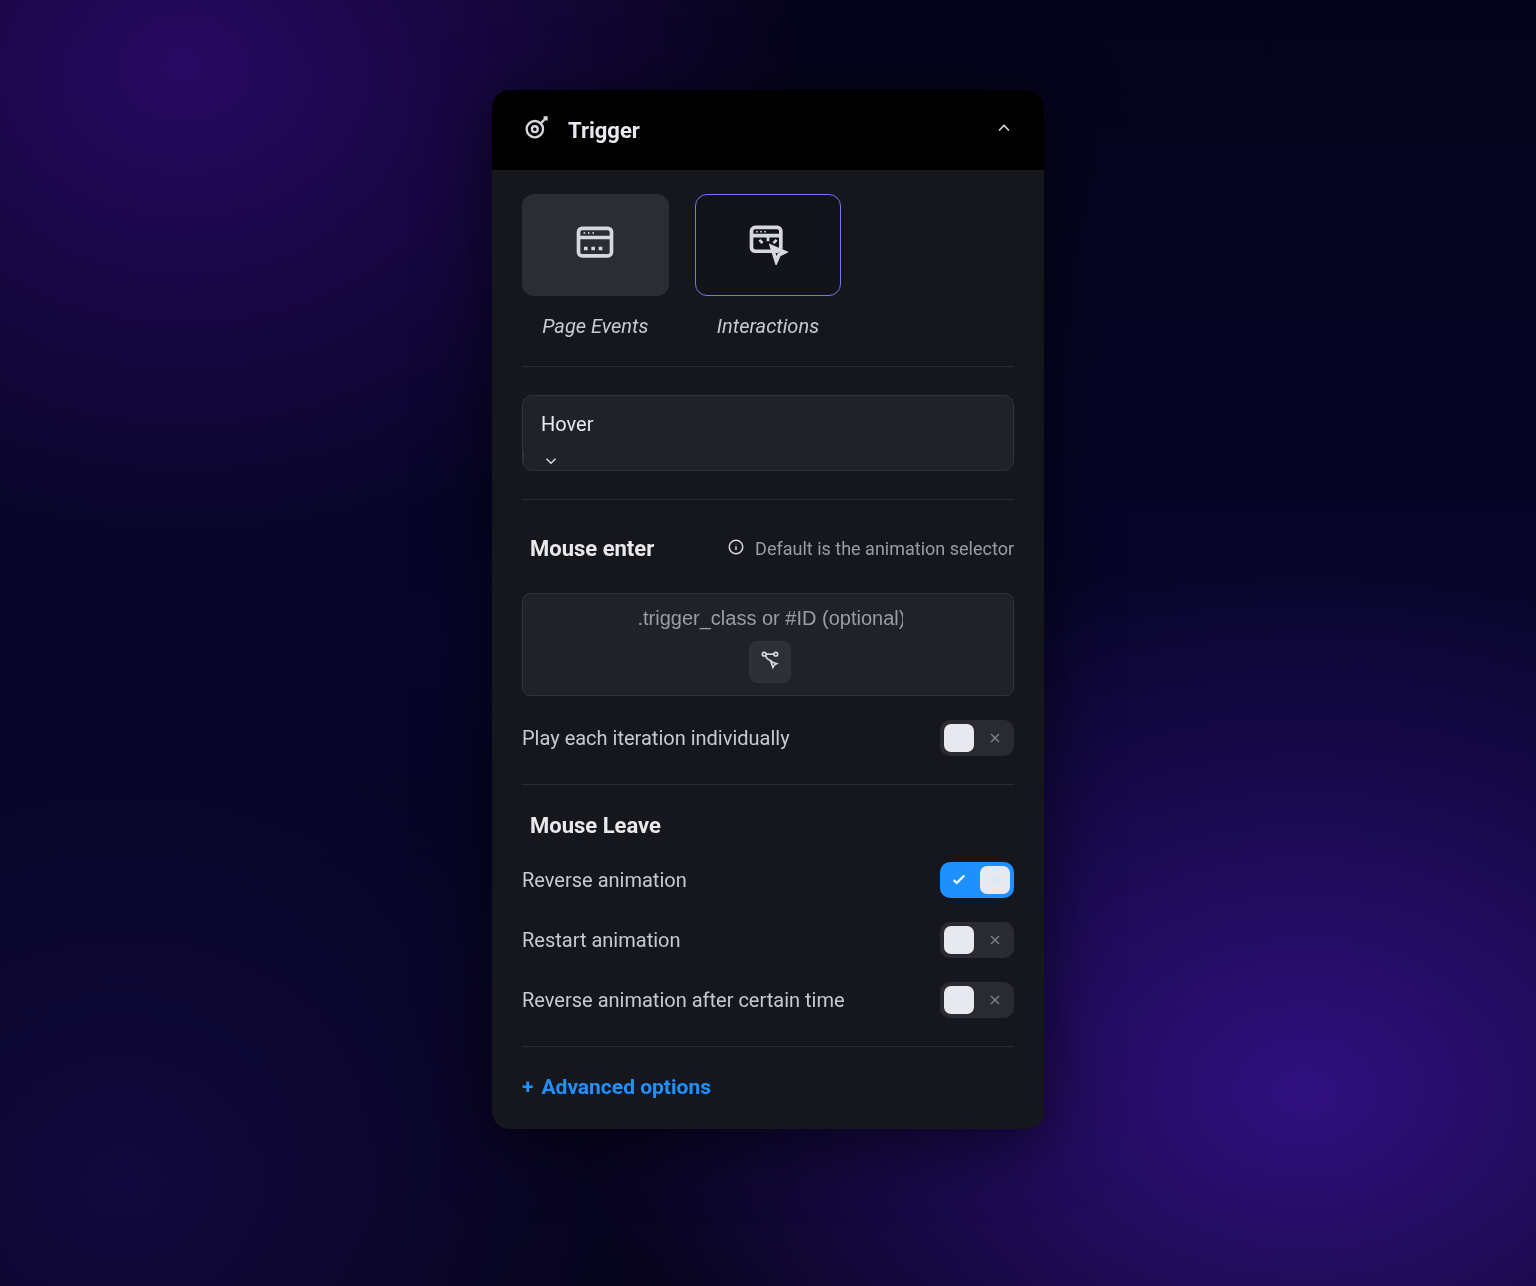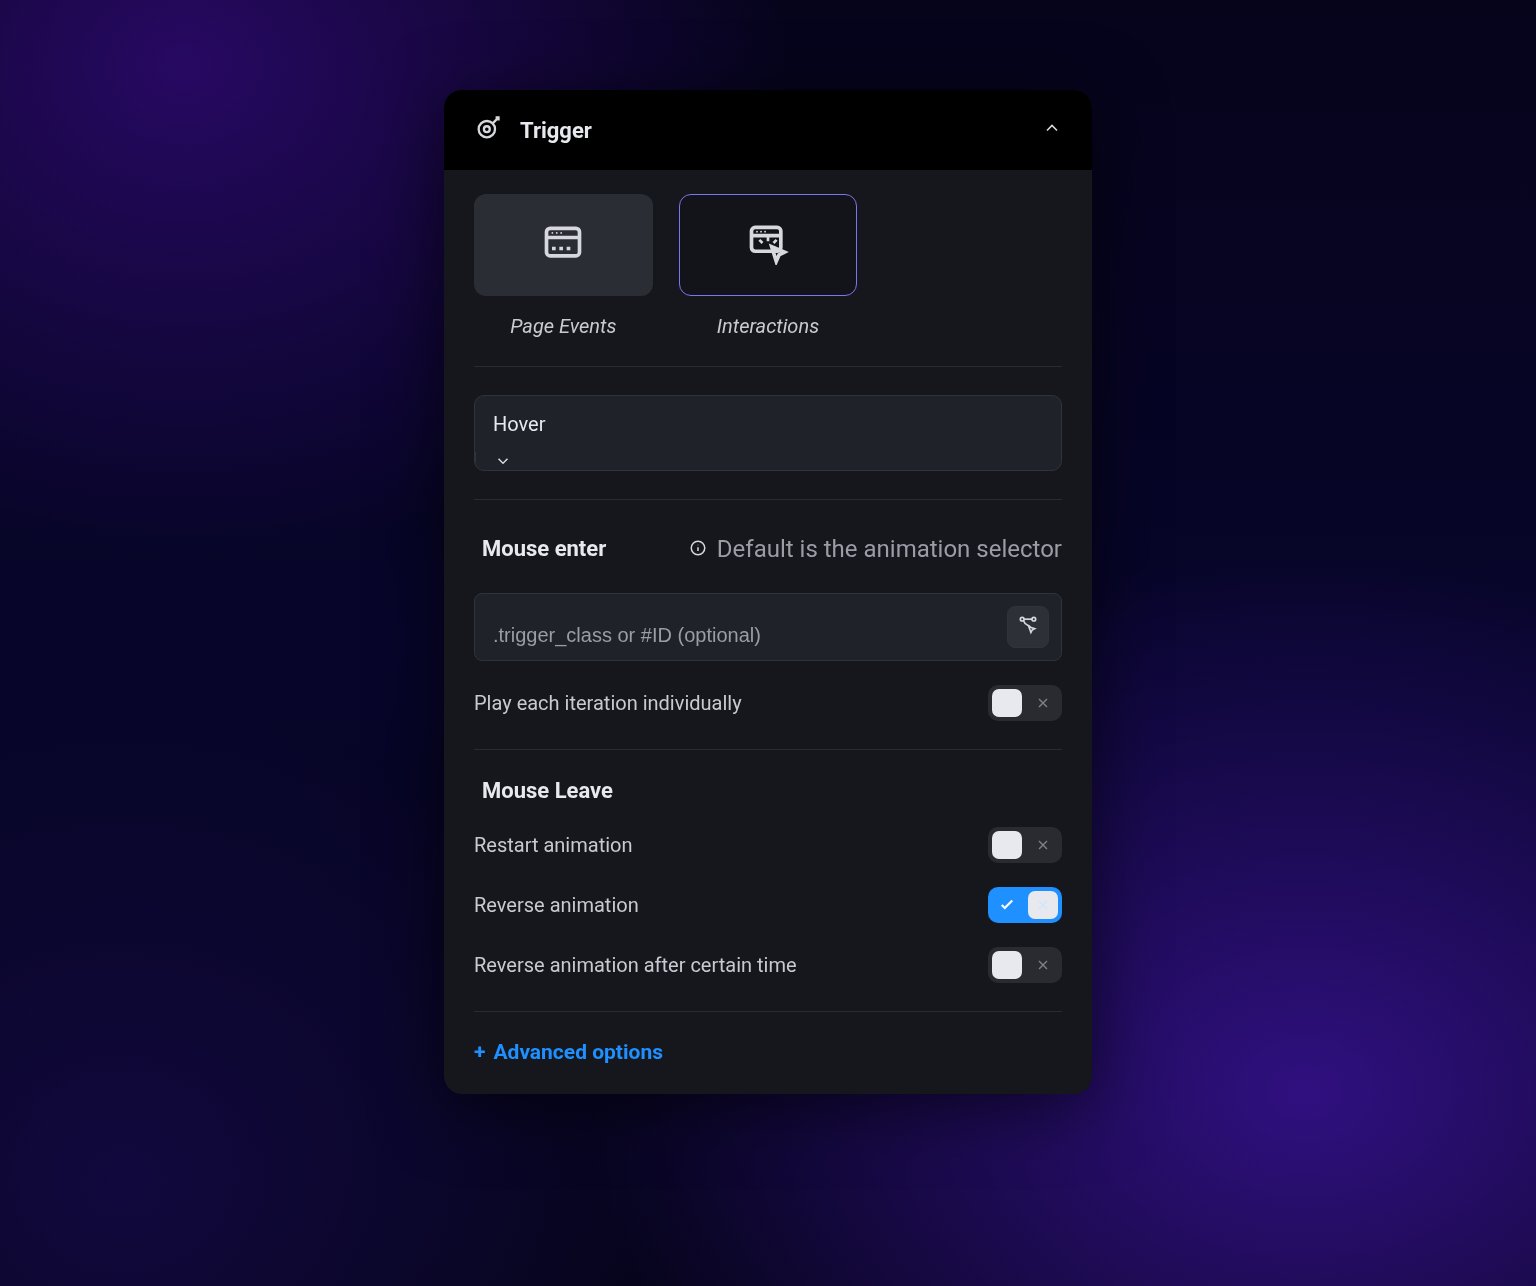--- a/index.html
+++ b/index.html
@@ -34,21 +34,21 @@
     background-color:var(--bg0);
     min-height:1286px;
     width:1536px;
     overflow:hidden;
     display:flex;align-items:flex-start;justify-content:center;
     padding-top:90px;
     box-sizing:border-box;
   }
 
   .panel{
-    width:648px;
+    width:552px;
     border-radius:18px;
     background:var(--panel-body);
     box-shadow:var(--shadow);
     overflow:hidden;
   }
   .panel-header{
     background:var(--header);
     padding:24px 30px;
     display:flex;align-items:center;gap:18px;
   }
@@ -77,27 +77,27 @@
 
   .select{
     display:flex;align-items:stretch;border-radius:10px;overflow:hidden;border:1px solid var(--border-subtle);
     background:#202229;
     flex-direction:column;
   }
   .select .select-label{ flex:1;padding:16px 18px;color:var(--text);font-size:20px}
   .select .select-arrow{ width:54px;display:flex;align-items:center;justify-content:center;border-left:1px solid var(--border-subtle);color:var(--text)}
 
   .section h3{ margin:8px;color:var(--text);font-size:22px;font-weight:700 }
-  .section .hint{ color:var(--text-muted);font-size:24px;display:flex;align-items:center;gap:10px }
+  .section .hint{ color:var(--text-muted);font-size:18px;display:flex;align-items:center;gap:10px }
 
   .row{ display:flex;align-items:center;justify-content:space-between }
   .v-gap{ margin-top:24px }
 
   .input{
-    display:flex;align-items:flex-end;gap:0;background:#202229;border-radius:8px;padding:12px 12px 12px 16px;border:1px solid var(--border-subtle);   
+    display:flex;align-items:center;gap:10px;background:#202229;border-radius:8px;padding:12px 12px 12px 16px;border:1px solid var(--border-subtle);flex-direction:column;   
   }
   .input input{
     flex:1;background:transparent;border:0;outline:none;color:var(--text);font-size:20px;
   }
   .input input::placeholder{ color:var(--text-muted) }
   .mini-btn{ width:40px;height:40px;border-radius:8px;background:#2e3038;display:flex;align-items:center;justify-content:center;border:1px solid var(--border-subtle);cursor:pointer }
 
   .opt-label{ color:#c8cad1;font-size:20px }
 
   .toggle{
@@ -233,47 +233,47 @@
         </div>
       </div>
     </div>
 
     <div class="divider"></div>
 
     <div class="section">
       <h3>Mouse Leave</h3>
 
       <div class="row v-gap">
+        <div class="opt-label">Reverse animation</div>
+        <div class="toggle on">
+          <span class="ico check">
+              <svg width="18" height="18" viewBox="0 0 24 24" class="icon-stroke" style="stroke:#fff;stroke-width:3">
+                <path d="M5 12l4 4 10-10"></path>
+              </svg>
+            </span>
+          <span class="knob"></span>
+          <span class="ico x">
+              <svg width="16" height="16" viewBox="0 0 24 24" class="icon-stroke" style="stroke:#cfe6ff">
+                <path d="M6 6l12 12M18 6l-12 12"></path>
+              </svg>
+            </span>
+        </div>
+      </div>
+
+      <div class="row v-gap">
         <div class="opt-label">Restart animation</div>
         <div class="toggle">
           <span class="ico check">
               <svg width="16" height="16" viewBox="0 0 24 24" class="icon-stroke" style="stroke:#fff">
                 <path d="M5 12l4 4 10-10"></path>
               </svg>
             </span>
           <span class="knob"></span>
           <span class="ico x">
               <svg width="16" height="16" viewBox="0 0 24 24" class="icon-stroke" style="stroke:#7f828c">
-                <path d="M6 6l12 12M18 6l-12 12"></path>
-              </svg>
-            </span>
-        </div>
-      </div>
-
-      <div class="row v-gap">
-        <div class="opt-label">Reverse animation</div>
-        <div class="toggle on">
-          <span class="ico check">
-              <svg width="18" height="18" viewBox="0 0 24 24" class="icon-stroke" style="stroke:#fff;stroke-width:3">
-                <path d="M5 12l4 4 10-10"></path>
-              </svg>
-            </span>
-          <span class="knob"></span>
-          <span class="ico x">
-              <svg width="16" height="16" viewBox="0 0 24 24" class="icon-stroke" style="stroke:#cfe6ff">
                 <path d="M6 6l12 12M18 6l-12 12"></path>
               </svg>
             </span>
         </div>
       </div>
 
       <div class="row v-gap">
         <div class="opt-label">Reverse animation after certain time</div>
         <div class="toggle">
           <span class="ico check">

